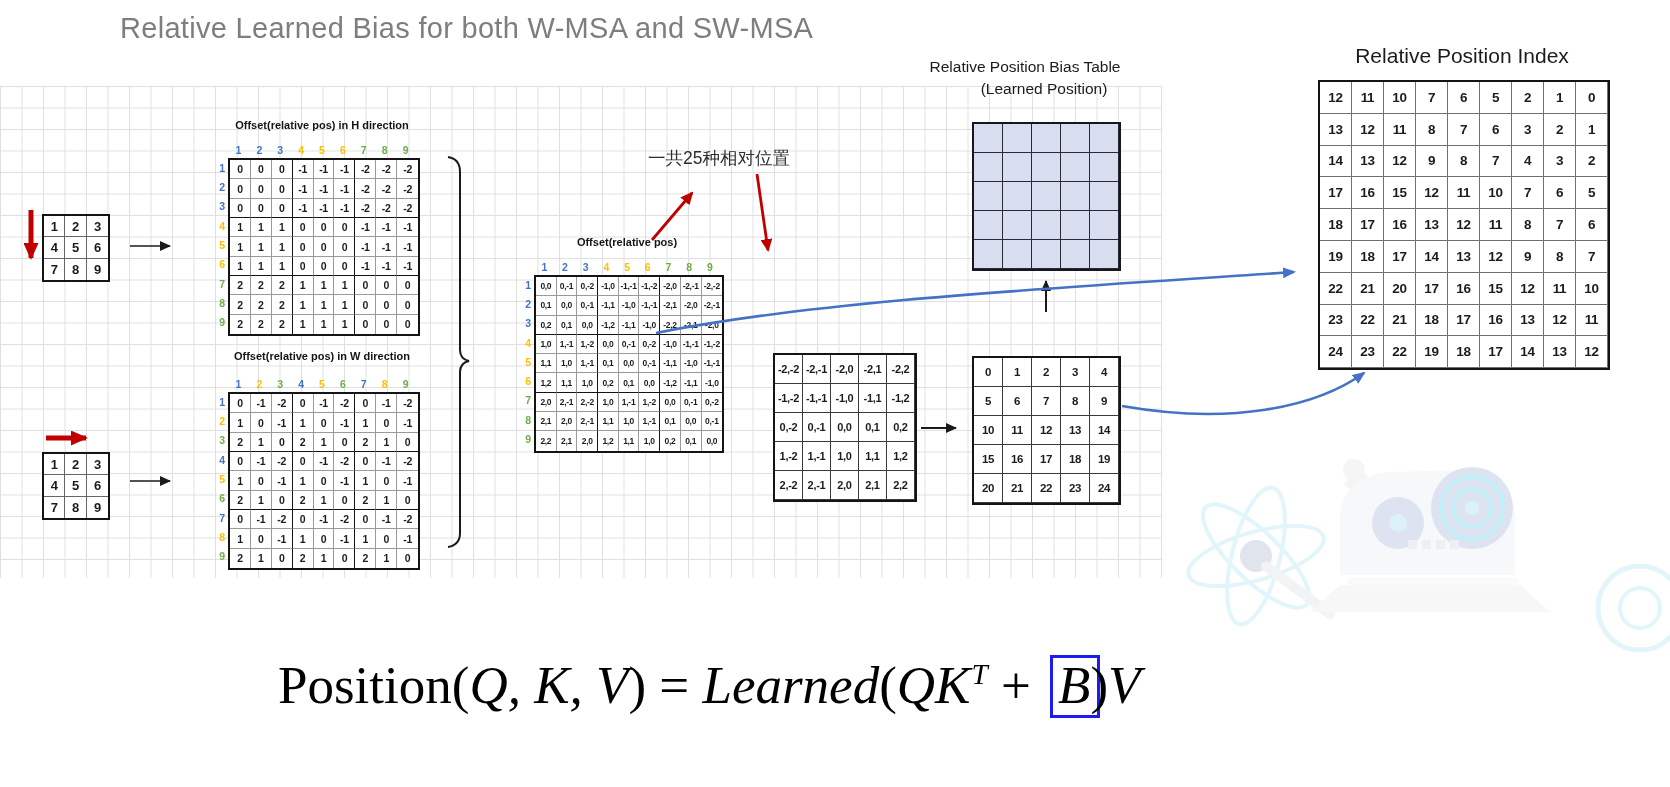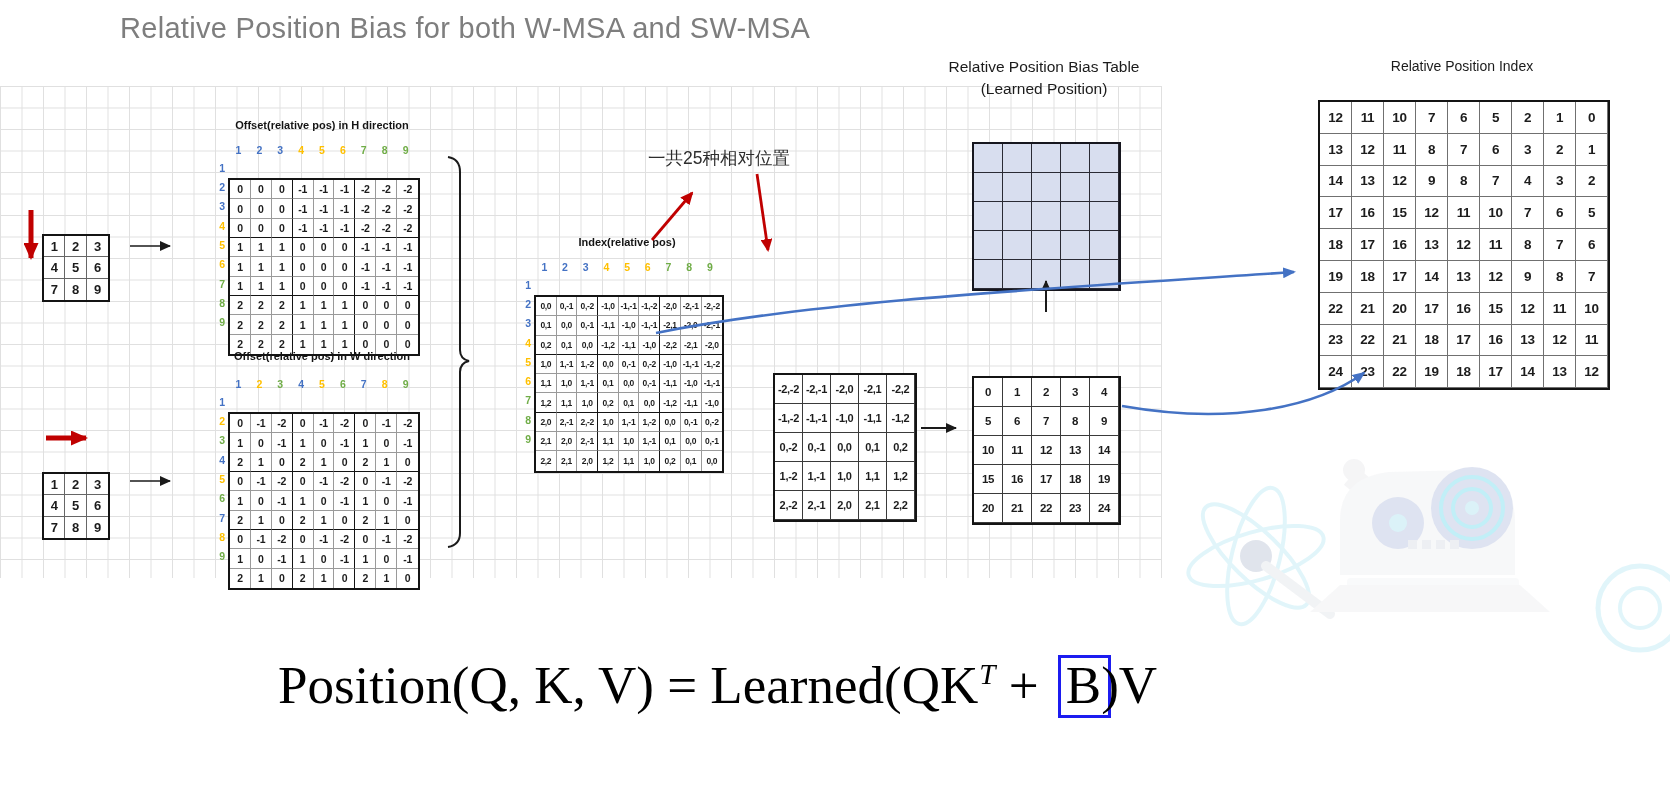--- a/index.html
+++ b/index.html
@@ -13,21 +13,21 @@
       linear-gradient(to right,#e0e0e0 1px,transparent 1px),
       linear-gradient(to bottom,#e0e0e0 1px,transparent 1px);
     background-size:21.5px 21.5px;
   }
   .title{
     position:absolute;left:120px;top:12px;font-size:29px;color:#7e7e7e;
     font-weight:400;letter-spacing:.3px;
   }
   
   .tbl{position:absolute;}
-  .tbl .cells{display:grid;border:2px solid #141414;background:#0c4a6e;margin-top:20px;}
+  .tbl .cells{display:grid;border:2px solid #141414;background:#0c4a6e;}
   .tbl .cell{
     display:flex;align-items:center;justify-content:center;background:#fff;
     border-right:1px solid #9a9a9a;border-bottom:1px solid #9a9a9a;
     font-weight:bold;color:#1c1c1c;font-size:var(--fs,11px);box-sizing:border-box;
     letter-spacing:-0.3px;
   }
   .tbl .cell.nr{border-right:none;}
   .tbl .cell.nb{border-bottom:none;}
   .tbl .cell.bR{border-right:1.8px solid #141414;}
   .tbl .cell.bB{border-bottom:1.8px solid #141414;}
@@ -46,21 +46,21 @@
   .tbl.idx .cell{border-right:1px solid #707070;border-bottom:1px solid #707070;}
   .tlabel{position:absolute;text-align:center;font-size:11px;font-weight:bold;color:#141414;}
   .biglabel{position:absolute;text-align:center;font-size:15.5px;color:#1b1b1b;}
   .cn{position:absolute;left:648px;top:146px;font-size:17.5px;color:#2d2d2d;}
   .overlay{position:absolute;left:0;top:0;pointer-events:none;}
   
   .formula{
     position:absolute;left:278px;top:648px;font-family:"Liberation Serif",serif;
     font-size:53px;color:#000;white-space:nowrap;line-height:1.4;
   }
-  .fi{}
+  .fi{font-style:italic;}
   .formula sup{font-size:.55em;font-style:italic;vertical-align:super;margin-left:1px;}
   .bbox{display:inline-block;border:3px solid #1c1cf0;padding:0 7px 3px 5px;margin-left:6px;line-height:1.02;}
   .ovl{margin-left:-10px;}
   .wm{position:absolute;left:0;top:0;opacity:.55;pointer-events:none;}
 </style>
 </head>
 <body>
 
 <div class="grid-bg"></div>
 
@@ -86,21 +86,21 @@
     <rect x="1422" y="540" width="9" height="9" fill="#dfe3ea"></rect>
     <rect x="1436" y="540" width="9" height="9" fill="#dfe3ea"></rect>
     <rect x="1450" y="540" width="9" height="9" fill="#dfe3ea"></rect>
     <rect x="1347" y="578" width="172" height="34" rx="4" fill="#f5f6f8"></rect>
     <path d="M 1310 612 L 1340 585 L 1520 585 L 1550 612 Z" fill="#f1f2f4"></path>
     <circle cx="1640" cy="608" r="42" fill="none" stroke="#c9eef6" stroke-width="5"></circle>
     <circle cx="1640" cy="608" r="20" fill="none" stroke="#c9eef6" stroke-width="4"></circle>
   </g>
 </svg>
 
-<div class="title">Relative Position Bias for both W-MSA and SW-MSA</div>
+<div class="title">Relative Learned Bias for both W-MSA and SW-MSA</div>
 
 <div class="tbl mini" style="left:42px;top:214px;--cw:21.4px;--ch:21.4px;--fs:13px">
     <div class="cells" style="grid-template-columns: repeat(3, var(--cw)); grid-auto-rows: var(--ch);">
       <div class="cell c-blue">1</div>
       <div class="cell c-blue">2</div>
       <div class="cell nr c-blue">3</div>
       <div class="cell c-orange">4</div>
       <div class="cell c-orange">5</div>
       <div class="cell nr c-orange">6</div>
       <div class="cell nb c-green">7</div>
@@ -333,21 +333,21 @@
       <span class="c-green">3</span>
       <span class="c-blue">4</span>
       <span class="c-orange">5</span>
       <span class="c-green">6</span>
       <span class="c-blue">7</span>
       <span class="c-orange">8</span>
       <span class="c-green">9</span>
     </div>
   </div>
 
-<div class="tlabel" style="left:527px;top:236px;width:200px">Index(relative pos)</div>
+<div class="tlabel" style="left:527px;top:236px;width:200px">Offset(relative pos)</div>
 <div class="tbl" style="left:534px;top:275px;--cw:20.7px;--ch:19.3px;--fs:8.5px">
     <div class="cells" style="grid-template-columns: repeat(9, var(--cw)); grid-auto-rows: var(--ch);">
       <div class="cell">0,0</div>
       <div class="cell">0,-1</div>
       <div class="cell bR">0,-2</div>
       <div class="cell">-1,0</div>
       <div class="cell">-1,-1</div>
       <div class="cell bR">-1,-2</div>
       <div class="cell">-2,0</div>
       <div class="cell">-2,-1</div>
@@ -444,21 +444,21 @@
       <span class="c-orange">5</span>
       <span class="c-orange">6</span>
       <span class="c-green">7</span>
       <span class="c-green">8</span>
       <span class="c-green">9</span>
     </div>
   </div>
 
 <div class="cn">一共25种相对位置</div>
 
-<div class="biglabel" style="left:894px;top:58px;width:300px">Relative Position Bias Table</div>
+<div class="biglabel" style="left:875px;top:58px;width:300px">Relative Position Bias Table</div>
 <div class="biglabel" style="left:894px;top:80px;width:300px">(Learned Position)</div>
 <div class="tbl bias" style="left:972px;top:122px;--cw:29px;--ch:29px;--fs:11px">
     <div class="cells" style="grid-template-columns: repeat(5, var(--cw)); grid-auto-rows: var(--ch);">
       <div class="cell"></div>
       <div class="cell"></div>
       <div class="cell"></div>
       <div class="cell"></div>
       <div class="cell nr"></div>
       <div class="cell"></div>
       <div class="cell"></div>
@@ -536,21 +536,21 @@
       <div class="cell">18</div>
       <div class="cell nr">19</div>
       <div class="cell nb">20</div>
       <div class="cell nb">21</div>
       <div class="cell nb">22</div>
       <div class="cell nb">23</div>
       <div class="cell nr nb">24</div>
     </div>
   </div>
 
-<div class="biglabel" style="left:1312px;top:58px;width:300px;font-size:14px">Relative Position Index</div>
+<div class="biglabel" style="left:1312px;top:44px;width:300px;font-size:21px">Relative Position Index</div>
 <div class="tbl idx" style="left:1318px;top:80px;--cw:32px;--ch:31.8px;--fs:13.5px">
     <div class="cells" style="grid-template-columns: repeat(9, var(--cw)); grid-auto-rows: var(--ch);">
       <div class="cell">12</div>
       <div class="cell">11</div>
       <div class="cell bR">10</div>
       <div class="cell">7</div>
       <div class="cell">6</div>
       <div class="cell bR">5</div>
       <div class="cell">2</div>
       <div class="cell">1</div>

